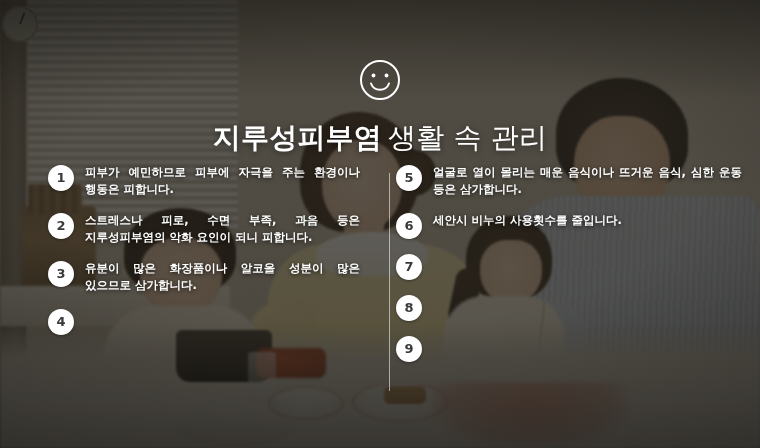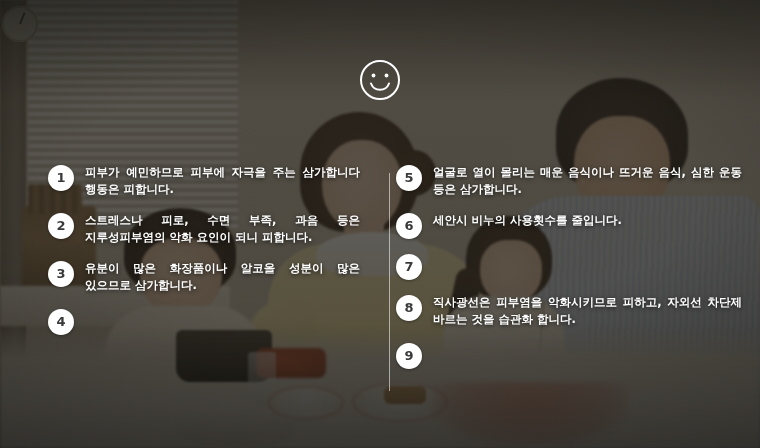--- a/index.html
+++ b/index.html
@@ -414,29 +414,32 @@
 
     <div class="smiley">
       <svg viewBox="0 0 44 44" width="44" height="44" aria-hidden="true">
         <circle cx="22" cy="22" r="19" fill="none" stroke="#ffffff" stroke-width="2"></circle>
         <circle cx="15.5" cy="17.5" r="1.9" fill="#ffffff"></circle>
         <circle cx="28.5" cy="17.5" r="1.9" fill="#ffffff"></circle>
         <path d="M13 25.5 A9.6 9.6 0 0 0 31 25.5" fill="none" stroke="#ffffff" stroke-width="2" stroke-linecap="round"></path>
       </svg>
     </div>
 
+    <h1 class="title">
+      <span class="t-strong">지루성피부염</span><span class="t-light">생활 속 관리</span>
+    </h1>
 
     <div class="col-divider"></div>
 
     <div class="columns">
 
       <div class="col left">
         <div class="item">
           <div class="badge">1</div>
-          <div class="item-text">피부가 예민하므로 피부에 자극을 주는 삼가합니다 행동은 피합니다.</div>
+          <div class="item-text">피부가 예민하므로 피부에 자극을 주는 환경이나 행동은 피합니다.</div>
         </div>
         <div class="item">
           <div class="badge">2</div>
           <div class="item-text">스트레스나 피로, 수면 부족, 과음 등은 지루성피부염의 악화 요인이 되니 피합니다.</div>
         </div>
         <div class="item">
           <div class="badge">3</div>
           <div class="item-text">유분이 많은 화장품이나 알코올 성분이 많은 있으므로 삼가합니다.</div>
         </div>
         <div class="item">
@@ -451,21 +454,20 @@
         </div>
         <div class="item">
           <div class="badge">6</div>
           <div class="item-text">세안시 비누의 사용횟수를 줄입니다.</div>
         </div>
         <div class="item">
           <div class="badge">7</div>
         </div>
         <div class="item">
           <div class="badge">8</div>
-          <div class="item-text">직사광선은 피부염을 악화시키므로 피하고, 자외선 차단제 바르는 것을 습관화 합니다.</div>
         </div>
         <div class="item">
           <div class="badge">9</div>
         </div>
       </div>
 
     </div>
   </div>
 </div>
 

